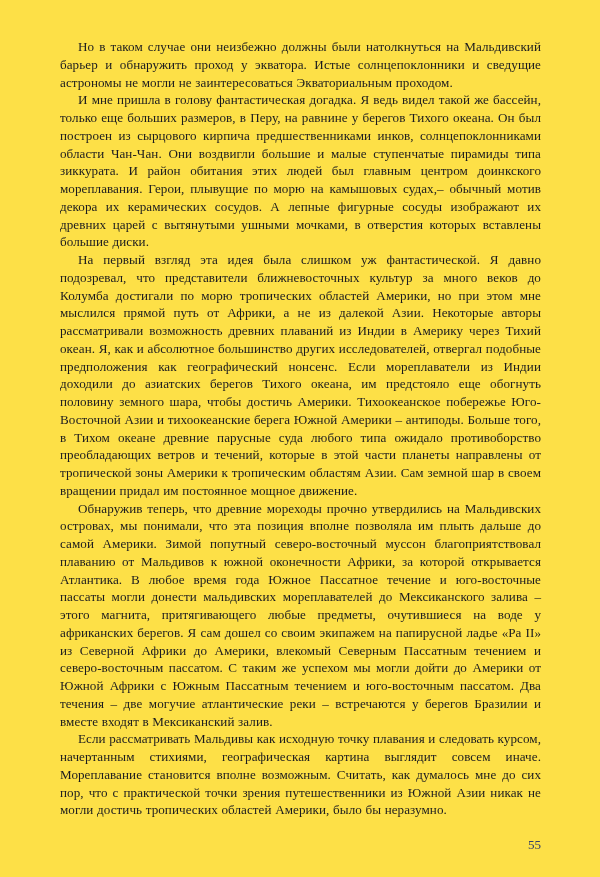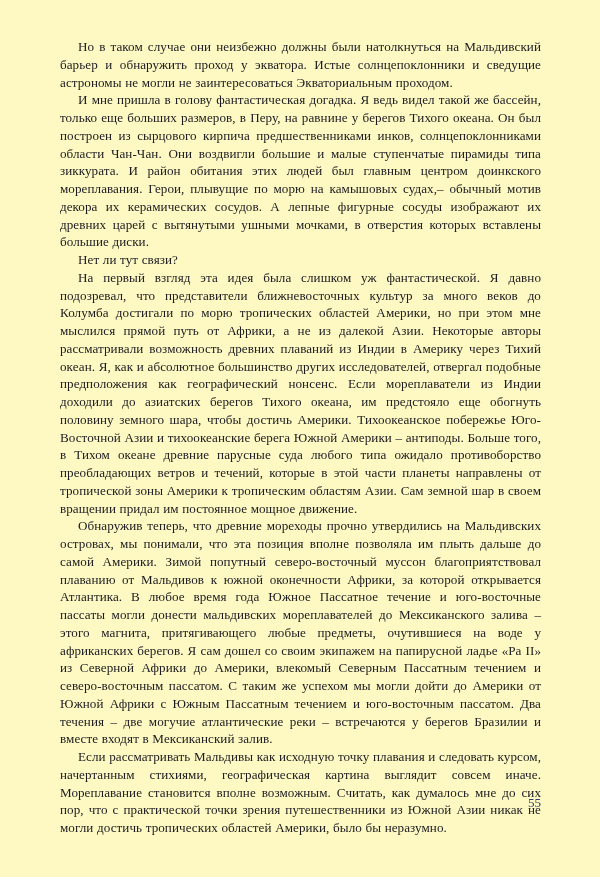--- a/index.html
+++ b/index.html
@@ -8,21 +8,21 @@
     padding: 0;
     background: #ffffff;
   }
   body {
     font-family: "Liberation Serif", "DejaVu Serif", serif;
   }
   .page {
     position: relative;
     width: 600px;
     height: 877px;
-    background: #fef9c3;
+    background: #fde047;
     overflow: hidden;
     box-sizing: border-box;
   }
   .text-column {
     position: absolute;
     left: 60px;
     top: 38px;
     width: 481px;
   }
   .para {
@@ -38,38 +38,37 @@
     word-spacing: 0.02em;
     letter-spacing: 0.005em;
     font-weight: 400;
   }
   .para.short {
     text-align: left;
   }
   .page-number {
     position: absolute;
     left: 0;
-    top: 794px;
+    top: 836px;
     width: 541px;
     text-align: right;
     font-size: 13.1px;
     line-height: 17.75px;
     color: #33406b;
     font-family: "Liberation Serif", "DejaVu Serif", serif;
   }
 </style>
 </head>
 <body>
 
 <div class="page">
 
   <div class="text-column">
     <p class="para">Но в таком случае они неизбежно должны были натолкнуться на Мальдивский барьер и обнаружить проход у экватора. Истые солнцепоклонники и сведущие астрономы не могли не заинтересоваться Экваториальным проходом.</p>
     <p class="para">И мне пришла в голову фантастическая догадка. Я ведь видел такой же бассейн, только еще больших размеров, в Перу, на равнине у берегов Тихого океана. Он был построен из сырцового кирпича предшественниками инков, солнцепоклонниками области Чан-Чан. Они воздвигли большие и малые ступенчатые пирамиды типа зиккурата. И район обитания этих людей был главным центром доинкского мореплавания. Герои, плывущие по морю на камышовых судах,– обычный мотив декора их керамических сосудов. А лепные фигурные сосуды изображают их древних царей с вытянутыми ушными мочками, в отверстия которых вставлены большие диски.</p>
-    <p class="para short">Нет ли тут связи?</p>
     <p class="para">На первый взгляд эта идея была слишком уж фантастической. Я давно подозревал, что представители ближневосточных культур за много веков до Колумба достигали по морю тропических областей Америки, но при этом мне мыслился прямой путь от Африки, а не из далекой Азии. Некоторые авторы рассматривали возможность древних плаваний из Индии в Америку через Тихий океан. Я, как и абсолютное большинство других исследователей, отвергал подобные предположения как географический нонсенс. Если мореплаватели из Индии доходили до азиатских берегов Тихого океана, им предстояло еще обогнуть половину земного шара, чтобы достичь Америки. Тихоокеанское побережье Юго-Восточной Азии и тихоокеанские берега Южной Америки – антиподы. Больше того, в Тихом океане древние парусные суда любого типа ожидало противоборство преобладающих ветров и течений, которые в этой части планеты направлены от тропической зоны Америки к тропическим областям Азии. Сам земной шар в своем вращении придал им постоянное мощное движение.</p>
     <p class="para">Обнаружив теперь, что древние мореходы прочно утвердились на Мальдивских островах, мы понимали, что эта позиция вполне позволяла им плыть дальше до самой Америки. Зимой попутный северо-восточный муссон благоприятствовал плаванию от Мальдивов к южной оконечности Африки, за которой открывается Атлантика. В любое время года Южное Пассатное течение и юго-восточные пассаты могли донести мальдивских мореплавателей до Мексиканского залива – этого магнита, притягивающего любые предметы, очутившиеся на воде у африканских берегов. Я сам дошел со своим экипажем на папирусной ладье «Ра II» из Северной Африки до Америки, влекомый Северным Пассатным течением и северо-восточным пассатом. С таким же успехом мы могли дойти до Америки от Южной Африки с Южным Пассатным течением и юго-восточным пассатом. Два течения – две могучие атлантические реки – встречаются у берегов Бразилии и вместе входят в Мексиканский залив.</p>
     <p class="para">Если рассматривать Мальдивы как исходную точку плавания и следовать курсом, начертанным стихиями, географическая картина выглядит совсем иначе. Мореплавание становится вполне возможным. Считать, как думалось мне до сих пор, что с практической точки зрения путешественники из Южной Азии никак не могли достичь тропических областей Америки, было бы неразумно.</p>
 
   </div>
 
   <div class="page-number">55</div>
 
 </div>
 

